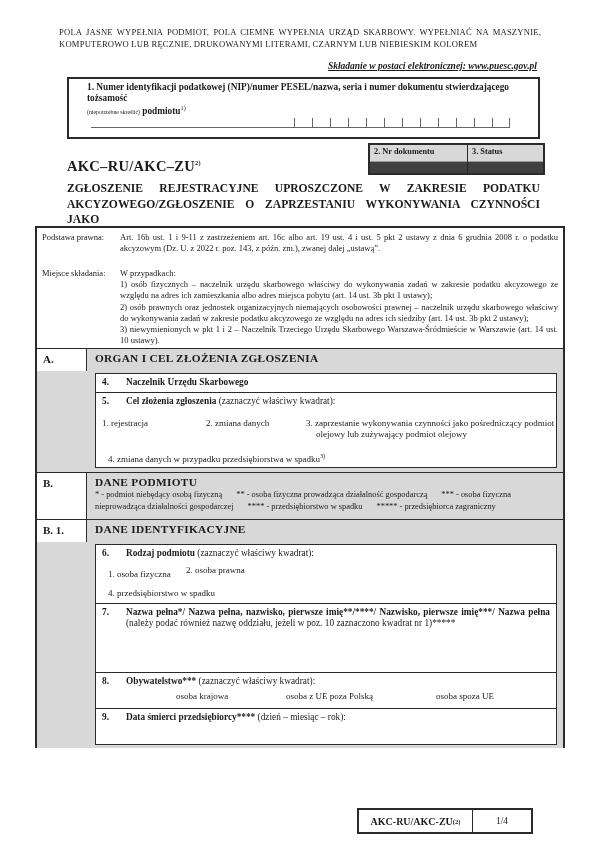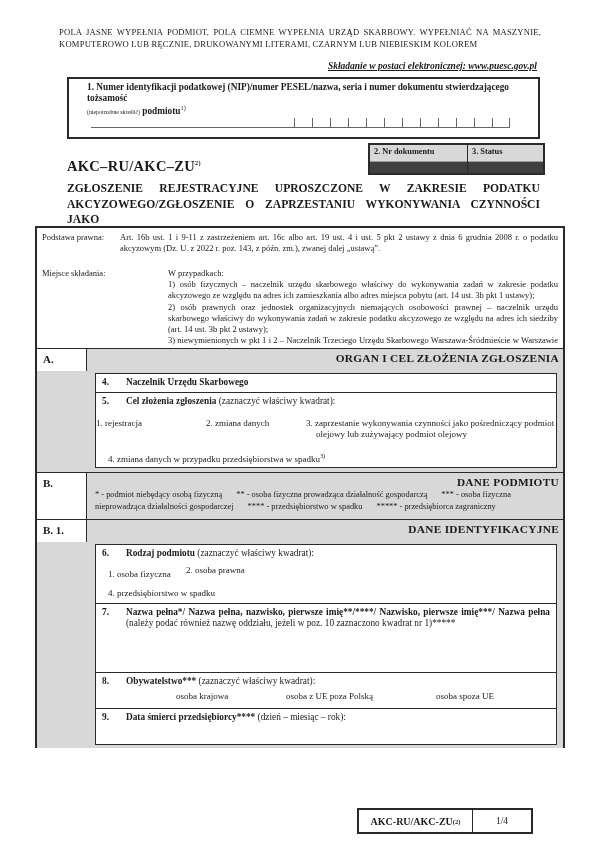--- a/index.html
+++ b/index.html
@@ -53,30 +53,30 @@
     font-size:11.6px; font-weight:bold; line-height:15.5px;
   }
   .jline { text-align:justify; text-align-last:justify; }
   
   .mainbox {
     position:absolute; left:35px; top:226px; width:530px; height:522px;
     border:2px solid #2a2a2a; background:#ffffff;
   }
   .legal-row { display:flex; padding:4px 5px 0 5px; font-size:8.5px; }
   .legal-row.basis { height:36px; }
-  .legal-row.filing { height:84px;gap:48px; }
+  .legal-row.filing { height:84px; }
   .legal-label { width:78px; flex:none; }
   .legal-text { flex:1; text-align:justify; line-height:11.2px; }
   .sec-header { display:flex; border-top:1px solid #2a2a2a; }
   .sec-letter {
     width:50px; flex:none; background:#ffffff; border-right:1px solid #2a2a2a;
     font-weight:bold; font-size:11px; padding:4px 0 0 6px;
   }
   .sec-title-area { flex:1; background:#d8d8d8; padding:3px 4px 0 8px; }
-  .sec-title { font-size:11.3px; font-weight:bold; letter-spacing:.3px;text-align:right; }
+  .sec-title { font-size:11.3px; font-weight:bold; letter-spacing:.3px; }
   .hA, .hB1 { height:23px; }
   .hB { height:47px; }
   .legend { font-size:8.4px; line-height:11px; margin-top:1px; }
   .legend .seg { margin-right:14px; }
   .sec-body { background:#d8d8d8; padding:2px 6px 0 58px; }
   .bodyA { height:101px; }
   .bodyB1 { height:206px; }
   .item {
     position:relative; background:#ffffff; border:1px solid #2a2a2a;
     font-size:8.8px;
@@ -187,21 +187,21 @@
           <span class="item-num">4.</span>
           <span class="item-content"><span class="b">Naczelnik Urzędu Skarbowego</span></span>
         </div>
       </div>
 
       <div class="item it5">
         <div class="item-head">
           <span class="item-num">5.</span>
           <span class="item-content"><span class="b">Cel złożenia zgłoszenia</span> <span>(zaznaczyć właściwy kwadrat):</span></span>
         </div>
-        <span class="opt" style="left:0; top:25px;">1. rejestracja</span>
+        <span class="opt" style="left:6px; top:25px;">1. rejestracja</span>
         <span class="opt" style="left:110px; top:25px;">2. zmiana danych</span>
         <span class="opt hang" style="left:210px; top:25px; width:258px;">3. zaprzestanie wykonywania czynności jako pośredniczący podmiot olejowy lub zużywający podmiot olejowy</span>
         <span class="opt" style="left:12px; top:57px;"><span>4. zmiana danych w przypadku przedsiębiorstwa w spadku</span><sup class="s">3)</sup></span>
       </div>
     </div>
 
     <div class="sec-header hB">
       <div class="sec-letter">B.</div>
       <div class="sec-title-area">
         <div class="sec-title">DANE PODMIOTU</div>

